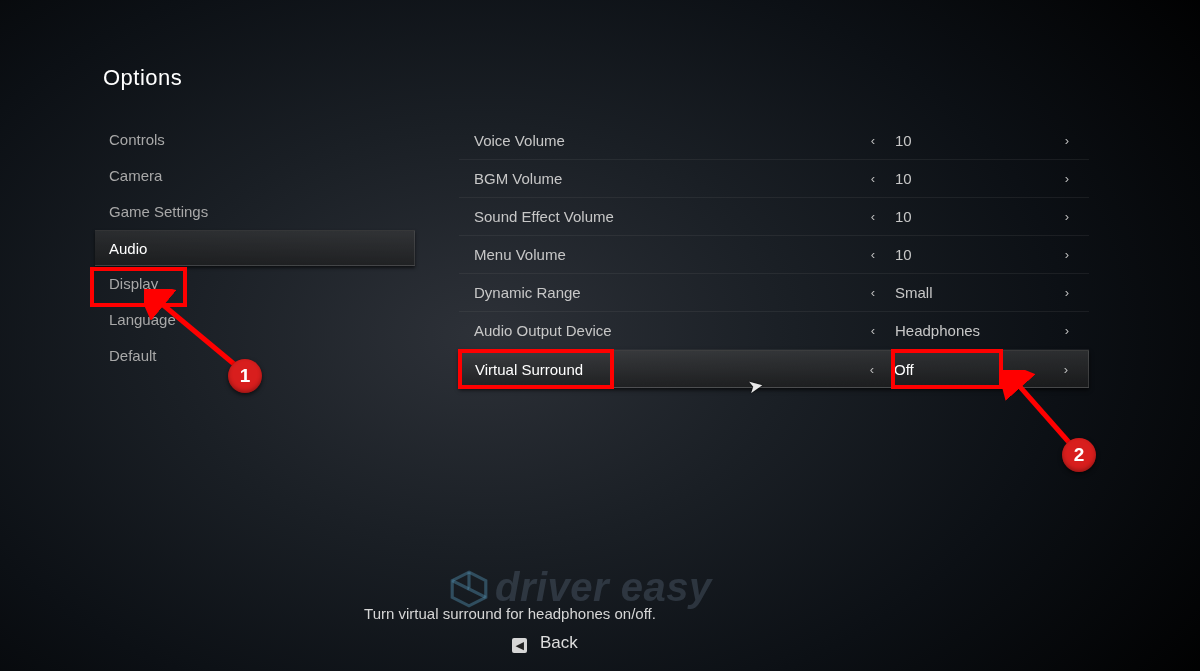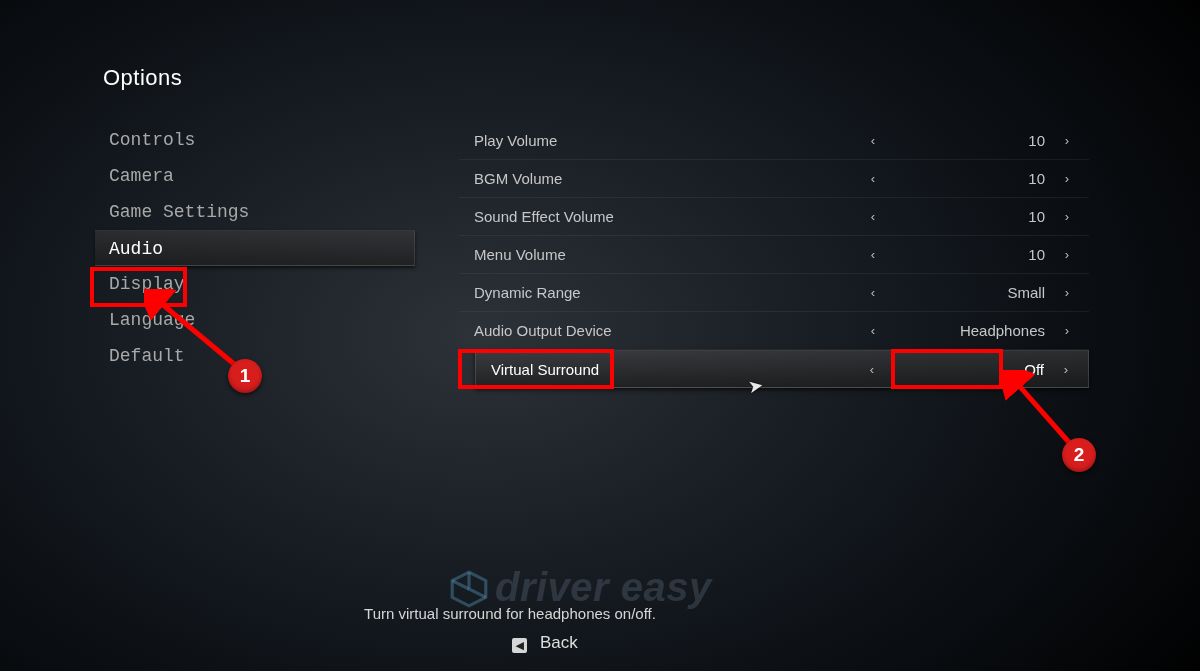--- a/index.html
+++ b/index.html
@@ -34,26 +34,25 @@
   .sidebar {
     position: absolute;
     left: 95px;
     top: 122px;
     width: 320px;
   }
   .sidebar-item {
     height: 36px;
     line-height: 36px;
     padding-left: 14px;
-    font-size: 18px;
+    font-size: 15px;
     color: #a8a8a8;
     position: relative;
     cursor: pointer;
     box-sizing: border-box;
-    font-family: Liberation Mono, monospace;
   }
   .sidebar-item.selected {
     color: #ffffff;
     background: linear-gradient(to bottom, rgba(60,60,60,0.55) 0%, rgba(30,30,30,0.7) 100%);
     border: 1px solid rgba(160,160,160,0.18);
     border-left: none;
     box-shadow: 0 2px 3px rgba(0,0,0,0.6);
   }
 
   
@@ -72,33 +71,32 @@
     font-size: 15px;
     color: #c7c7c7;
     box-sizing: border-box;
     position: relative;
   }
   .setting-row.selected {
     color: #ffffff;
     background: linear-gradient(to bottom, rgba(70,70,70,0.55) 0%, rgba(30,30,30,0.75) 100%);
     border: 1px solid rgba(170,170,170,0.22);
     box-shadow: 0 2px 4px rgba(0,0,0,0.7);
-    margin-left: 16px;
   }
   .setting-label { flex: 1 1 auto; }
   .setting-arrow-left, .setting-arrow-right {
     width: 44px;
     text-align: center;
     color: #bdbdbd;
     font-size: 13px;
     cursor: pointer;
   }
   .setting-value {
     width: 150px;
-    text-align: right;
+    text-align: left;
   }
 
   
   .hint {
     position: absolute;
     left: 0;
     width: 1020px;
     top: 605px;
     text-align: center;
     font-size: 15px;
@@ -194,21 +192,21 @@
   <div class="sidebar-item"><span>Camera</span></div>
   <div class="sidebar-item"><span>Game Settings</span></div>
   <div class="sidebar-item selected"><span>Audio</span></div>
   <div class="sidebar-item"><span>Display</span></div>
   <div class="sidebar-item"><span>Language</span></div>
   <div class="sidebar-item"><span>Default</span></div>
 </div>
 
 <div class="settings">
   <div class="setting-row">
-    <span class="setting-label">Play Volume</span>
+    <span class="setting-label">Voice Volume</span>
     <span class="setting-arrow-left">‹</span>
     <span class="setting-value">10</span>
     <span class="setting-arrow-right">›</span>
   </div>
   <div class="setting-row">
     <span class="setting-label">BGM Volume</span>
     <span class="setting-arrow-left">‹</span>
     <span class="setting-value">10</span>
     <span class="setting-arrow-right">›</span>
   </div>

